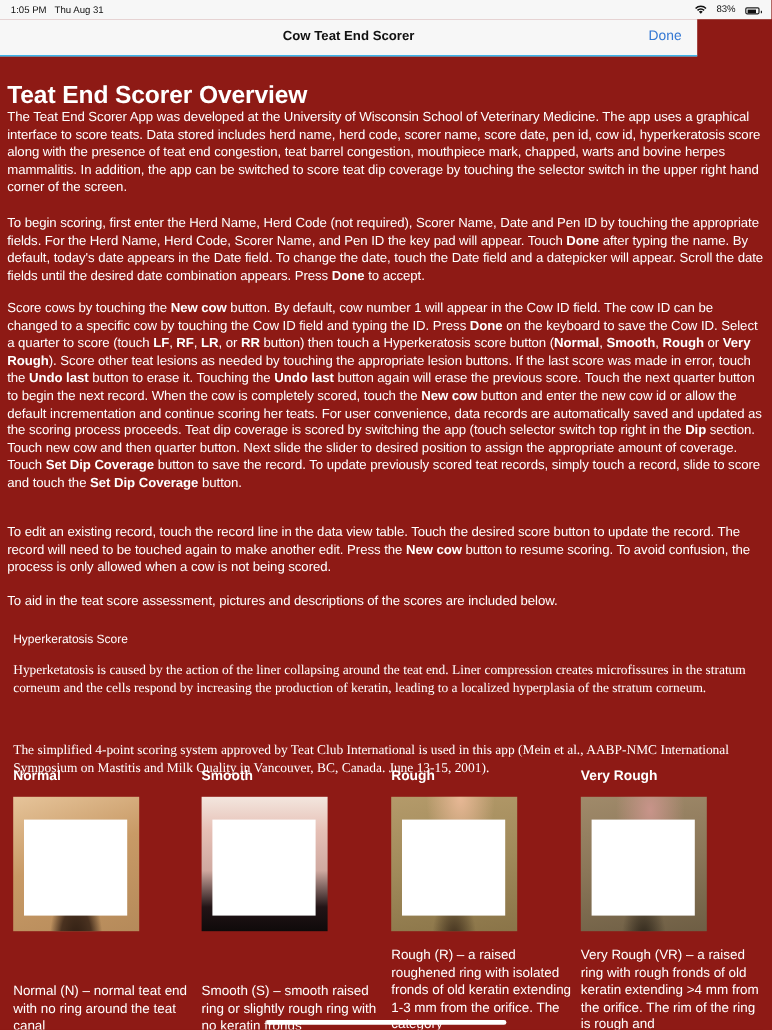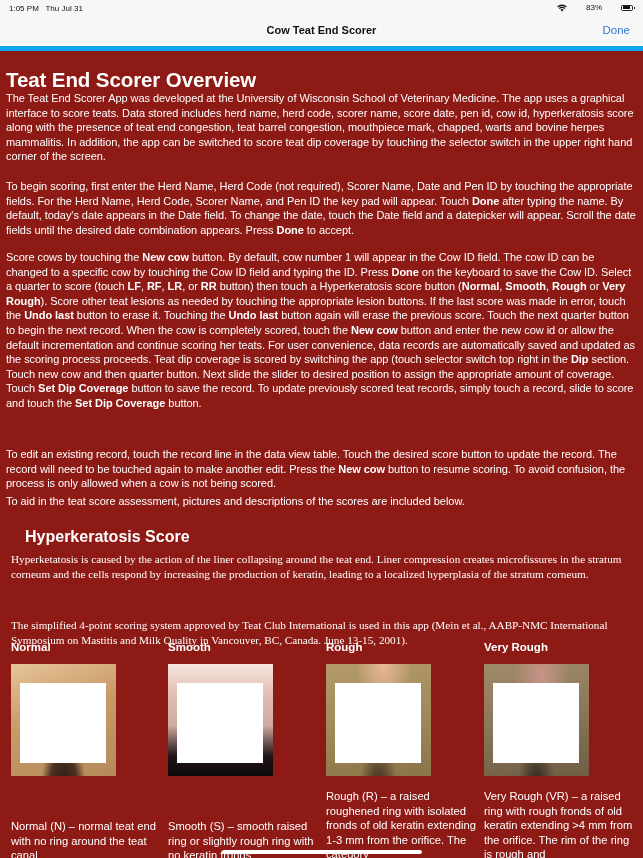--- a/index.html
+++ b/index.html
@@ -7,28 +7,28 @@
     width: 643px; height: 858px; overflow: hidden;
     background: #8e1a15;
     font-family: "Liberation Sans", sans-serif;
     position: relative;
   }
   .status-bar {
     position: absolute; top: 0; left: 0; width: 643px; height: 16px;
     background: #f7f7f7; font-size: 8px; color: #111;
   }
   .status-bar .time { position: absolute; left: 9px; top: 4px; }
-  .status-bar .right { position: absolute; right: 10px; top: 3px; display: flex; align-items: center; gap: 19px; }
+  .status-bar .right { position: absolute; right: 10px; top: 3px; display: flex; align-items: flex-end; gap: 8px; }
   .battery { width: 12px; height: 6px; border: 1px solid #222; border-radius: 1.5px; position: relative; padding: 0.5px; box-sizing: border-box; }
   .battery .fill { width: 83%; height: 100%; background: #111; }
   .battery::after { content: ""; position: absolute; right: -3px; top: 1.5px; width: 1.5px; height: 2px; background: #222; }
   .wifi { width: 10px; height: 8px; }
   .nav-bar {
-    position: absolute; top: 16px; left: 0; width: 643px; height: 30px;
-    background: #f7f7f7; border-bottom: 5px solid #0ea5e9;
+    position: absolute; top: 16px; left: 0; width: 581px; height: 30px;
+    background: #f7f7f7; border-bottom: 1px solid #0ea5e9;
   }
   .nav-title {
     position: absolute; left: 0; right: 0; top: 8px; text-align: center;
     font-size: 11px; font-weight: bold; color: #111;
   }
   .nav-done {
     position: absolute; right: 13px; top: 8px; font-size: 11.5px; color: #3478d3;
     cursor: pointer;
   }
   .content {
@@ -37,21 +37,21 @@
   h1 {
     margin: 0; position: absolute; left: 6px; top: 21px;
     font-size: 20.5px; font-weight: bold; color: #fff; letter-spacing: -0.1px;
   }
   .para {
     position: absolute; left: 6px; width: 632px;
     font-size: 11px; line-height: 14.6px; margin: 0; letter-spacing: -0.05px;
   }
   .para b { font-weight: bold; }
   .hk-title {
-    position: absolute; left: 25px; top: 481px; font-size: 16px; font-weight: bold;
+    position: absolute; left: 11px; top: 481px; font-size: 10px; font-weight: normal;
   }
   .hk-para {
     position: absolute; left: 11px; width: 620px; font-size: 11.2px; line-height: 14.6px; margin: 0; font-family: Liberation Serif, serif;
   }
   .score-col { position: absolute; top: 594px; width: 150px; }
   .score-label { font-size: 11.5px; font-weight: bold; margin-left: 0; }
   .score-img {
     position: absolute; top: 23px; left: 0; width: 105px; height: 112px;
     overflow: hidden;
   }
@@ -63,21 +63,21 @@
   }
   .home-indicator {
     position: absolute; left: 222px; top: 850px; width: 200px; height: 4px;
     background: #fff; border-radius: 2px;
   }
 </style>
 </head>
 <body>
 
 <div class="status-bar">
-  <span class="time"><span>1:05 PM</span>&nbsp;&nbsp;&nbsp;<span>Thu Jul 31</span></span>
+  <span class="time"><span>1:05 PM</span>&nbsp;&nbsp;&nbsp;<span>Thu Aug 31</span></span>
   <span class="right">
     <svg class="wifi" viewBox="0 0 10 8">
       <path d="M5 7.5 L3.4 5.8 A2.3 2.3 0 0 1 6.6 5.8 Z" fill="#111"></path>
       <path d="M1.8 4.2 A4.5 4.5 0 0 1 8.2 4.2 L7.3 5.1 A3.2 3.2 0 0 0 2.7 5.1 Z" fill="#111"></path>
       <path d="M0.2 2.6 A6.8 6.8 0 0 1 9.8 2.6 L8.9 3.5 A5.5 5.5 0 0 0 1.1 3.5 Z" fill="#111"></path>
     </svg>
     <span>83%</span>
     <span class="battery">
         <span class="fill" style="display:block"></span>
       </span>
@@ -88,21 +88,21 @@
   <div class="nav-title">Cow Teat End Scorer</div>
   <div class="nav-done">Done</div>
 </div>
 
 <div class="content">
   <h1>Teat End Scorer Overview</h1>
 
   <p class="para" style="top:44px">The Teat End Scorer App was developed at the University of Wisconsin School of Veterinary Medicine. The app uses a graphical interface to score teats. Data stored includes herd name, herd code, scorer name, score date, pen id, cow id, hyperkeratosis score along with the presence of teat end congestion, teat barrel congestion, mouthpiece mark, chapped, warts and bovine herpes mammalitis. In addition, the app can be switched to score teat dip coverage by touching the selector switch in the upper right hand corner of the screen.</p>
   <p class="para" style="top:132px">To begin scoring, first enter the Herd Name, Herd Code (not required), Scorer Name, Date and Pen ID by touching the appropriate fields. For the Herd Name, Herd Code, Scorer Name, and Pen ID the key pad will appear. Touch <b>Done</b> after typing the name. By default, today's date appears in the Date field. To change the date, touch the Date field and a datepicker will appear. Scroll the date fields until the desired date combination appears. Press <b>Done</b> to accept.</p>
   <p class="para" style="top:203px">Score cows by touching the <b>New cow</b> button. By default, cow number 1 will appear in the Cow ID field. The cow ID can be changed to a specific cow by touching the Cow ID field and typing the ID. Press <b>Done</b> on the keyboard to save the Cow ID. Select a quarter to score (touch <b>LF</b>, <b>RF</b>, <b>LR</b>, or <b>RR</b> button) then touch a Hyperkeratosis score button (<b>Normal</b>, <b>Smooth</b>, <b>Rough</b> or <b>Very Rough</b>). Score other teat lesions as needed by touching the appropriate lesion buttons. If the last score was made in error, touch the <b>Undo last</b> button to erase it. Touching the <b>Undo last</b> button again will erase the previous score. Touch the next quarter button to begin the next record. When the cow is completely scored, touch the <b>New cow</b> button and enter the new cow id or allow the default incrementation and continue scoring her teats. For user convenience, data records are automatically saved and updated as the scoring process proceeds. Teat dip coverage is scored by switching the app (touch selector switch top right in the <b>Dip</b> section. Touch new cow and then quarter button. Next slide the slider to desired position to assign the appropriate amount of coverage. Touch <b>Set Dip Coverage</b> button to save the record. To update previously scored teat records, simply touch a record, slide to score and touch the <b>Set Dip Coverage</b> button.</p>
-  <p class="para" style="top:400px">To edit an existing record, touch the record line in the data view table. Touch the desired score button to update the record. The record will need to be touched again to make another edit. Press the <b>New cow</b> button to resume scoring. To avoid confusion, the process is only allowed when a cow is not being scored.</p>
+  <p class="para" style="top:390px">To edit an existing record, touch the record line in the data view table. Touch the desired score button to update the record. The record will need to be touched again to make another edit. Press the <b>New cow</b> button to resume scoring. To avoid confusion, the process is only allowed when a cow is not being scored.</p>
   <p class="para" style="top:447px">To aid in the teat score assessment, pictures and descriptions of the scores are included below.</p>
 
   <div class="hk-title">Hyperkeratosis Score</div>
   <p class="hk-para" style="top:505px">Hyperketatosis is caused by the action of the liner collapsing around the teat end. Liner compression creates microfissures in the stratum corneum and the cells respond by increasing the production of keratin, leading to a localized hyperplasia of the stratum corneum.</p>
   <p class="hk-para" style="top:571px">The simplified 4-point scoring system approved by Teat Club International is used in this app (Mein et al., AABP-NMC International Symposium on Mastitis and Milk Quality in Vancouver, BC, Canada. June 13-15, 2001).</p>
 
   <div class="score-col" style="left:11px">
     <div class="score-label">Normal</div>
     <div class="score-img" style="background: radial-gradient(ellipse at 50% 110%, #2a1a10 0%, #4a3220 18%, transparent 30%), linear-gradient(160deg, #e6c49a 0%, #c89a66 45%, #b58a5a 100%);">
       <div class="mask"></div>

